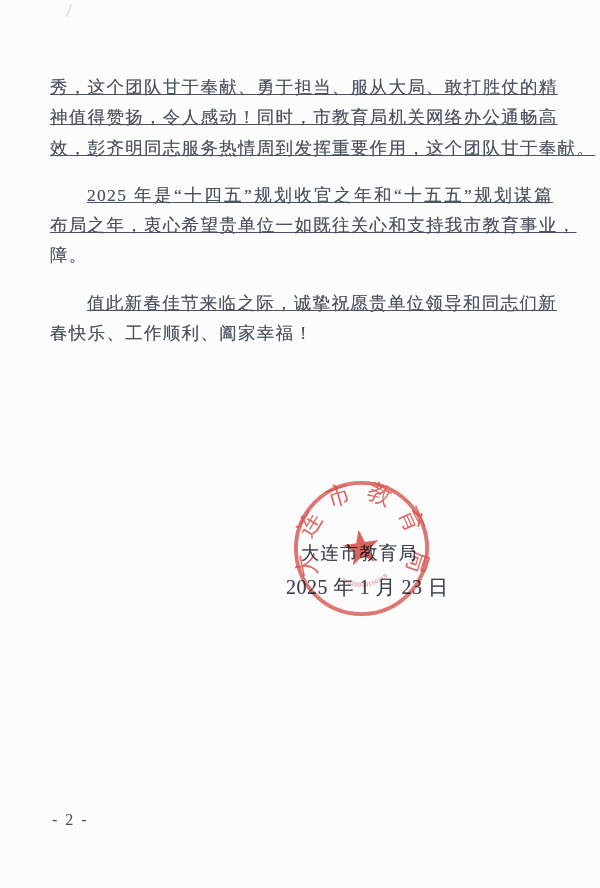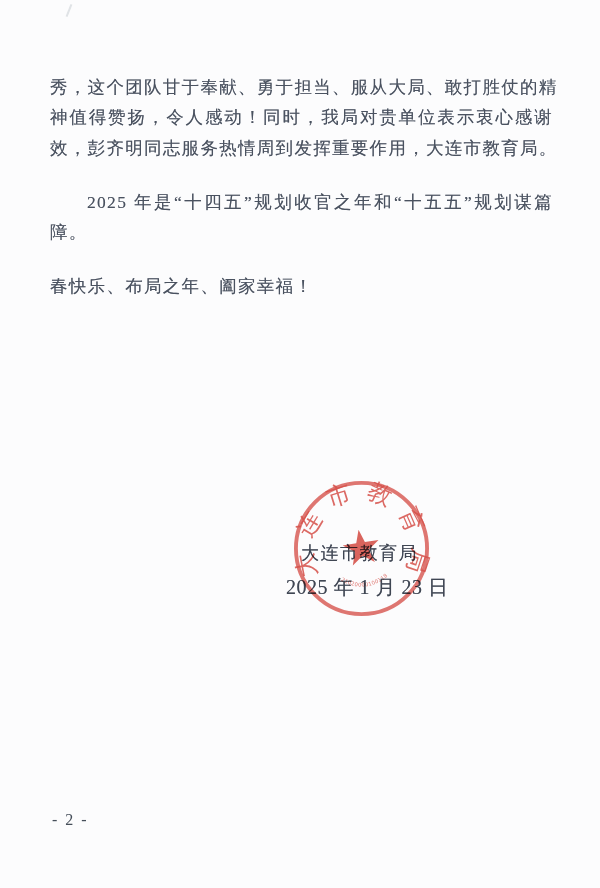--- a/index.html
+++ b/index.html
@@ -28,29 +28,29 @@
   .body-text {
     position: absolute;
     left: 50px; top: 72px;
     width: 503px;
     color: #4a5260;
     font-size: 17.5px;
     line-height: 30.3px;
     text-shadow: 0 0 .4px rgba(74,82,96,.55);
   }
   .para { margin: 0; }
-  .para + .para { margin-top: 24px; }
+  .para + .para { margin-top: 17px; }
   .line {
     display: block;
     height: 30.3px;
     letter-spacing: 1.3px;
     white-space: nowrap;
     text-align: justify;
   }
-  .line.justified { text-align: justify; text-align-last: justify; }
+  .line.justified { text-align: justify; text-align-last: justify; text-decoration: underline; }
   .line.indent { padding-left: 37px; }
   
   .signature {
     position: absolute;
     left: 301px; top: 541px;
     color: #3f4653;
     font-size: 18px;
     letter-spacing: 1.5px;
     text-shadow: 0 0 .4px rgba(63,70,83,.55);
   }
@@ -98,29 +98,31 @@
 </head>
 <body>
 
 <div class="page">
 
   <div class="artifact"></div>
 
   <div class="body-text">
     <p class="para">
       <span class="line justified">秀，这个团队甘于奉献、勇于担当、服从大局、敢打胜仗的精</span>
-      <span class="line justified">神值得赞扬，令人感动！同时，我局对贵单位表示衷心感谢</span>
-      <span class="line justified">效，彭齐明同志服务热情周到发挥重要作用，大连市教育局。</span>
+      <span class="line justified">神值得赞扬，令人感动！同时，市教育局机关网络办公通畅高</span>
+      <span class="line justified">效，彭齐明同志服务热情周到发挥重要作用，这个团队甘于奉献。</span>
     </p>
     <p class="para">
       <span class="line justified indent">2025 年是“十四五”规划收官之年和“十五五”规划谋篇</span>
+      <span class="line justified">布局之年，衷心希望贵单位一如既往关心和支持我市教育事业，</span>
       <span class="line">障。</span>
     </p>
     <p class="para">
-      <span class="line">春快乐、布局之年、阖家幸福！</span>
+      <span class="line justified indent">值此新春佳节来临之际，诚挚祝愿贵单位领导和同志们新</span>
+      <span class="line">春快乐、工作顺利、阖家幸福！</span>
     </p>
   </div>
 
   <div class="signature">大连市教育局</div>
   <div class="date">2025 年 1 月 23 日</div>
 
   <svg class="seal" viewBox="0 0 200 200" aria-hidden="true">
     <defs>
       <path id="sealArcTop" d="M 42.7,140.2 A 70,70 0 1 1 157.3,140.2" fill="none"></path>
       <path id="sealArcBottom" d="M 66.8,142.6 A 54,54 0 0 0 133.2,142.6" fill="none"></path>

